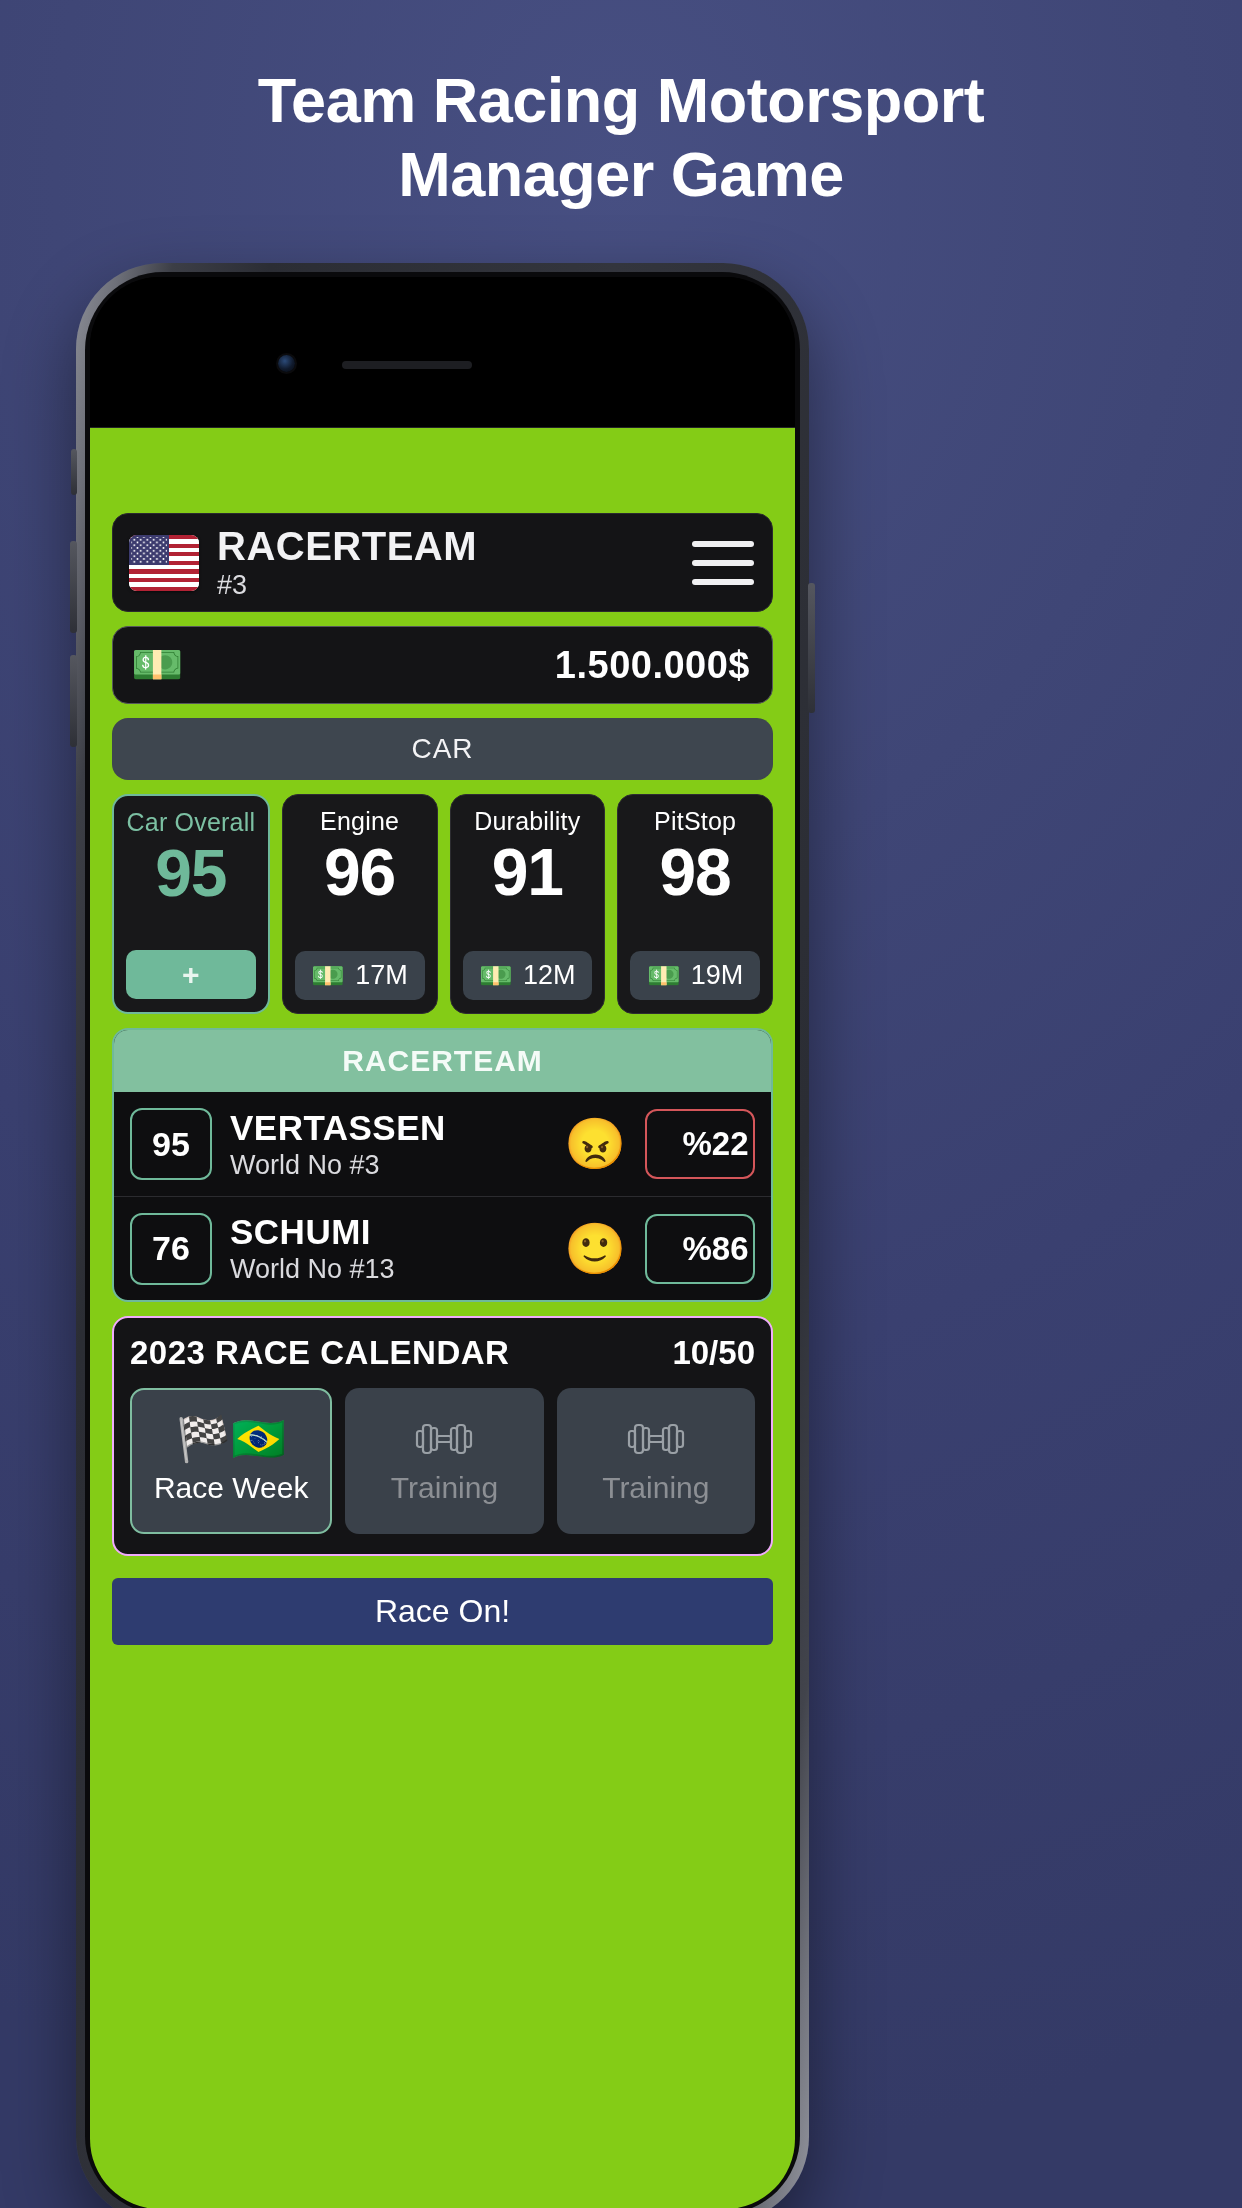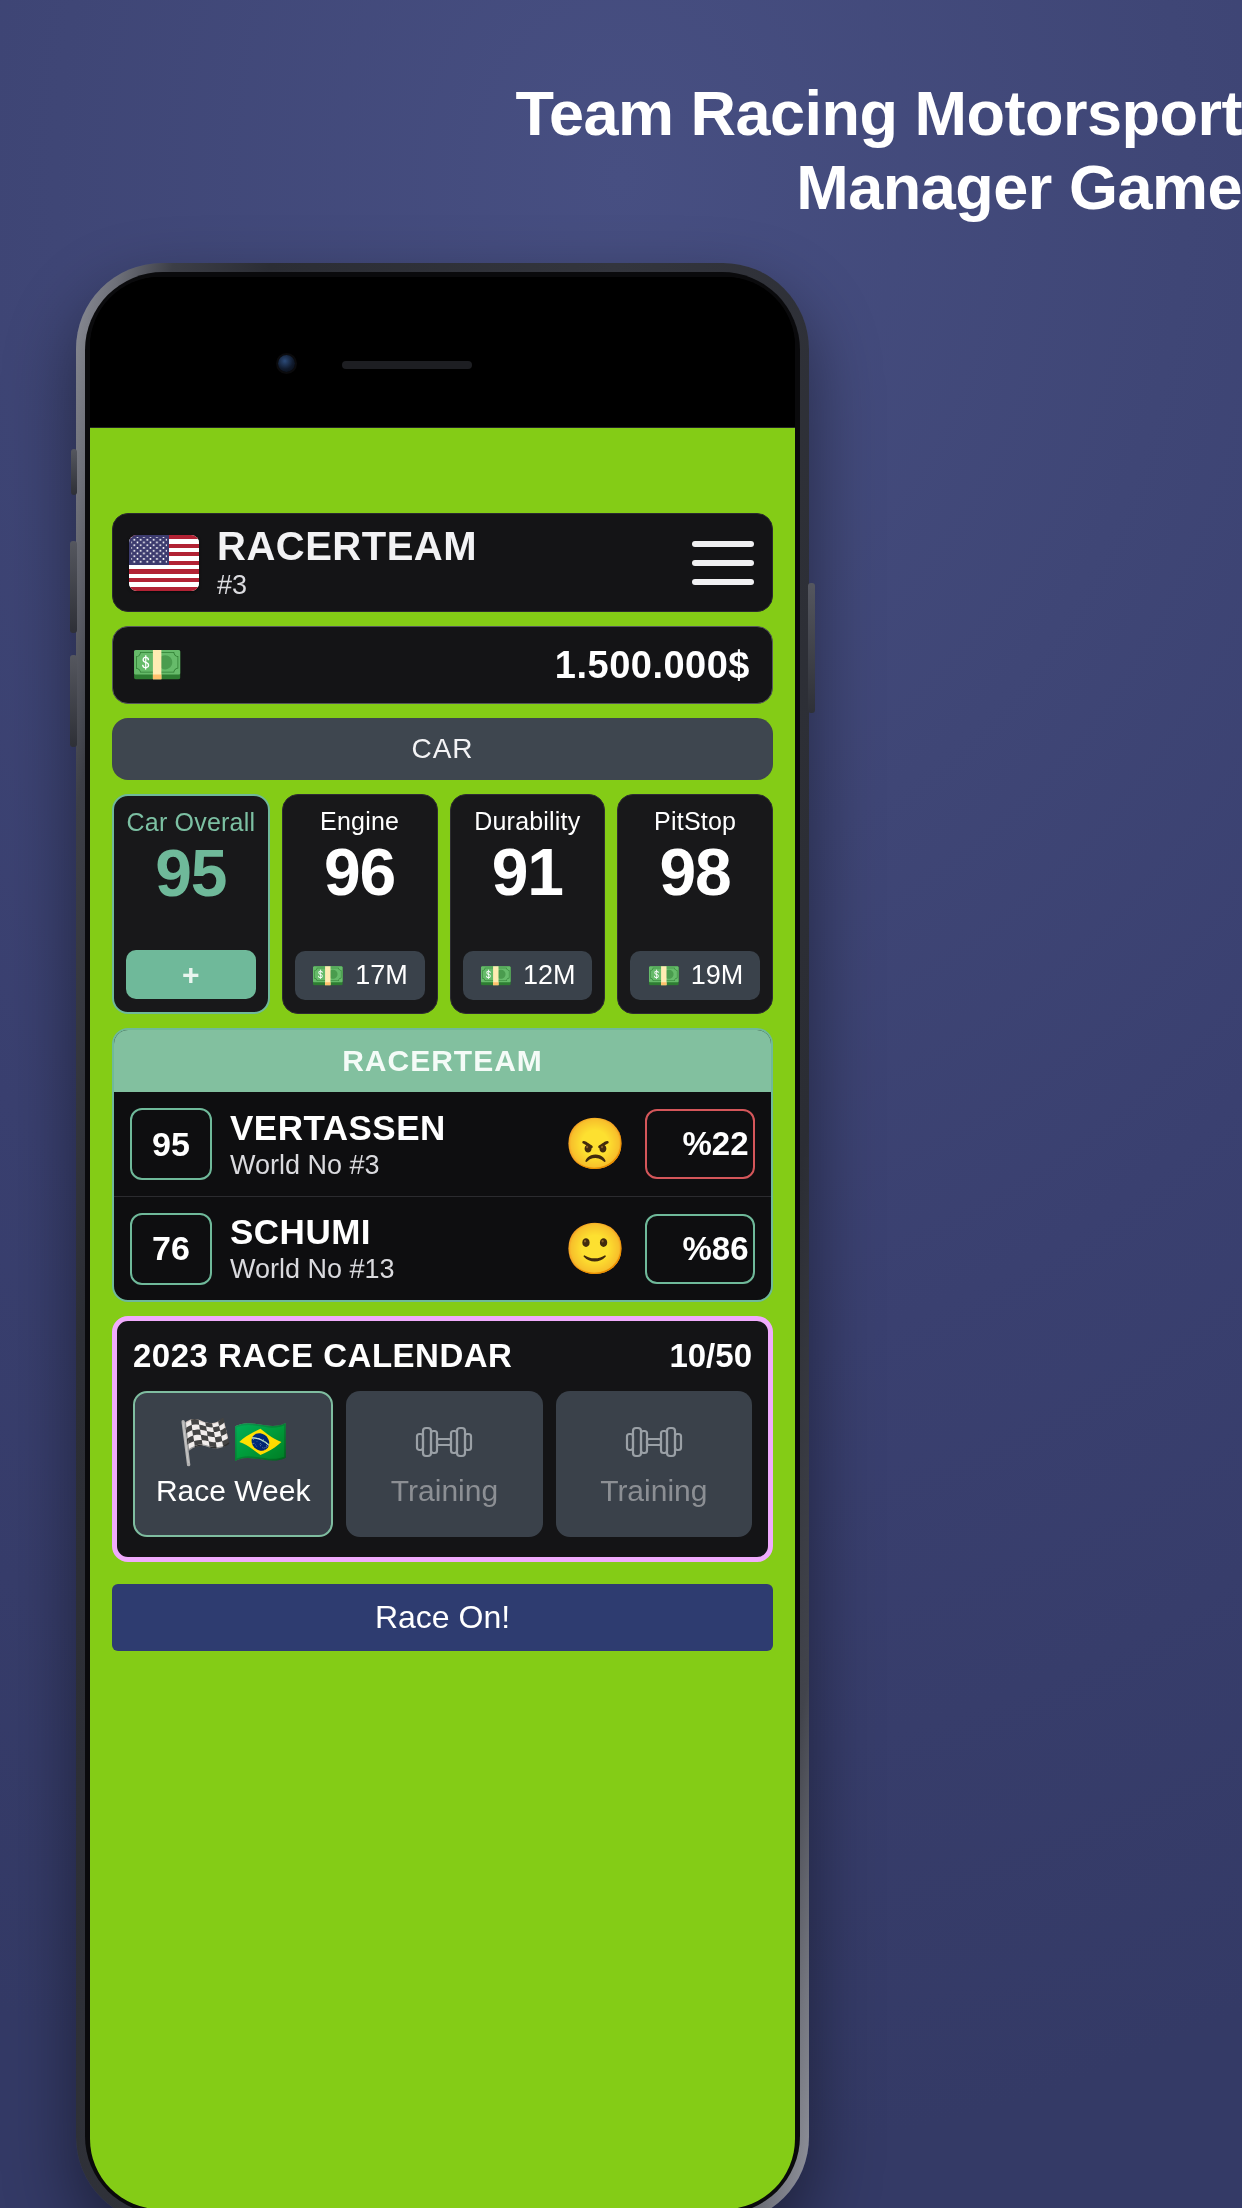--- a/index.html
+++ b/index.html
@@ -6,22 +6,22 @@
   html,body { width:1242px; height:2208px; overflow:hidden; }
   body {
     font-family:"Liberation Sans", sans-serif;
     background:
       radial-gradient(ellipse 130% 90% at 50% 8%, #474f82 0%, #3f4676 35%, #3a4070 60%, #343a66 100%);
     position:relative;
   }
 
   
   .promo {
-    position:absolute; top:76px; left:0; right:0;
-    text-align:right;
+    position:absolute; top:63px; left:0; right:0;
+    text-align:center;
     color:#ffffff;
     font-size:63px;
     font-weight:bold;
     line-height:1.18;
     letter-spacing:-0.5px;
   }
   .promo .l2 { display:block; }
 
   
   .phone-wrap {
@@ -223,21 +223,21 @@
     border-radius:12px;
     display:flex; align-items:center; justify-content:center;
     color:#ffffff; font-size:33px; font-weight:bold;padding-left:31px;
   }
   .pct-box.bad  { border:2px solid #d4565a; }
   .pct-box.good { border:2px solid #6fb99a; }
 
   
   .calendar {
     margin-top:14px;
-    background:#141416; border:5px solid #f0abfc; border-radius:16px;
+    background:#141416; border:2px solid #f0abfc; border-radius:16px;
     padding:16px 16px 20px;
   }
   .cal-head { display:flex; align-items:center; }
   .cal-title {
     color:#ffffff; font-size:33px; font-weight:bold; letter-spacing:0.5px;
   }
   .cal-count {
     margin-left:auto; color:#ffffff; font-size:33px; font-weight:bold;
   }
   .cal-items { display:flex; gap:13px; margin-top:16px; }

